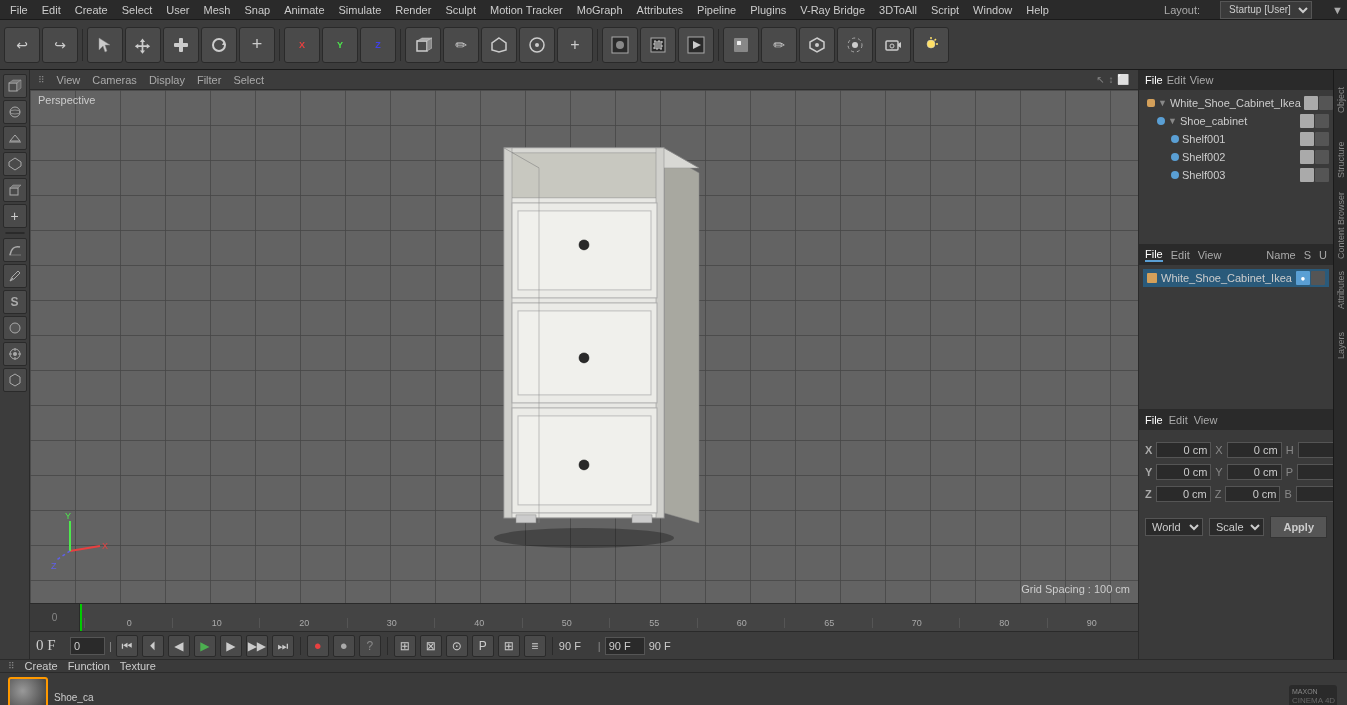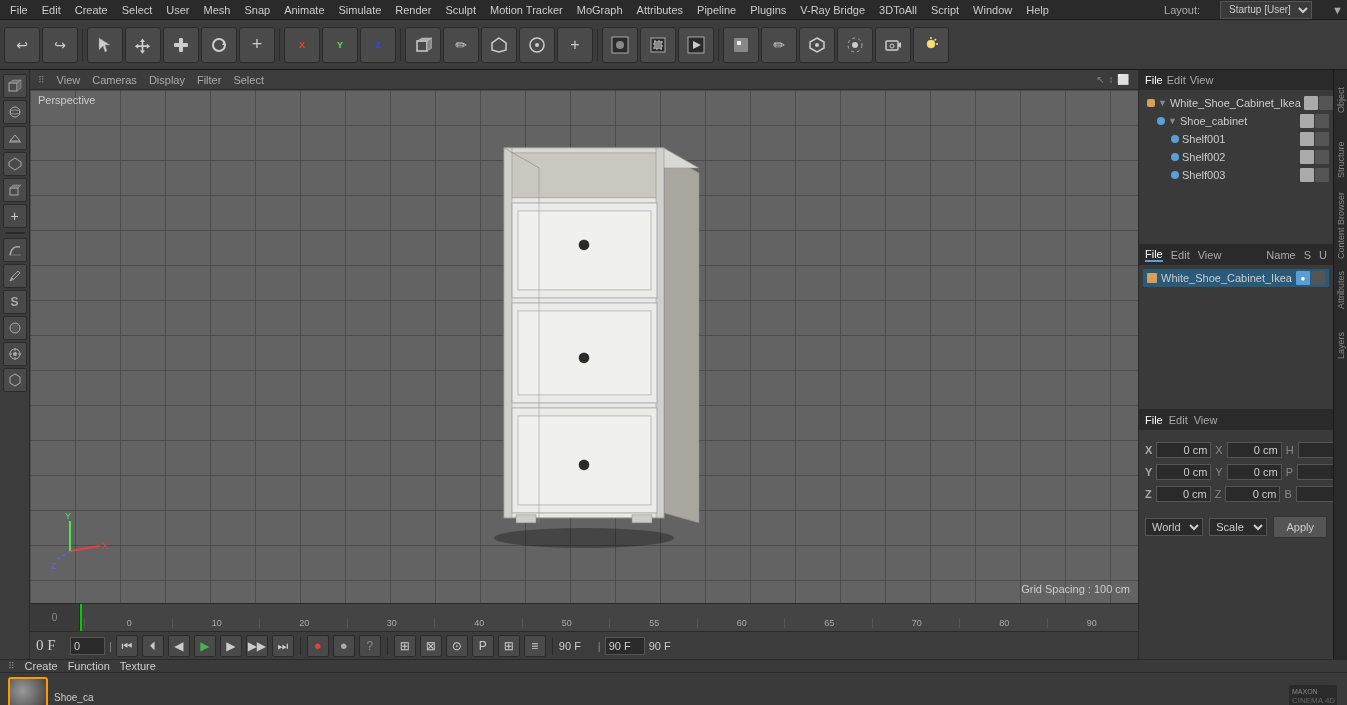--- a/index.html
+++ b/index.html
@@ -89,21 +89,21 @@
     #attr-header { height: 20px; background: #2a2a2a; display: flex; align-items: center; padding: 0 6px; gap: 6px; font-size: 11px; }
     .attr-tab { cursor: pointer; color: #aaa; font-size: 11px; }
     .attr-tab.active { color: #fff; }
     #attr-content { padding: 6px; }
     .attr-row { display: flex; align-items: center; height: 20px; gap: 4px; margin-bottom: 2px; }
     .attr-label { width: 20px; font-size: 11px; color: #aaa; font-weight: bold; }
     .attr-field { background: #2a2a2a; border: 1px solid #555; color: #ccc; font-size: 11px; width: 55px; height: 16px; padding: 0 3px; text-align: right; }
     .attr-sep { color: #888; font-size: 11px; width: 12px; text-align: center; }
     .attr-sub-label { width: 12px; font-size: 11px; color: #888; }
     .attr-dropdown { background: #2a2a2a; border: 1px solid #555; color: #ccc; font-size: 11px; width: 80px; height: 18px; padding: 0 2px; }
-    .attr-apply-btn { background: #555; border: 1px solid #333; color: #ccc; font-size: 11px; padding: 2px 12px; cursor: pointer; height: 22px; }
+    .attr-apply-btn { background: #555; border: 1px solid #333; color: #ccc; font-size: 11px; padding: 2px 12px; cursor: pointer; height: 22px; font-weight: bold; }
     #attr-footer { display: flex; align-items: center; justify-content: flex-end; padding: 4px 6px; }
 
     
     #side-tabs { width: 14px; background: #2a2a2a; display: flex; flex-direction: column; border-left: 1px solid #1a1a1a; }
     .side-tab { width: 14px; height: 60px; display: flex; align-items: center; justify-content: center; cursor: pointer; font-size: 9px; color: #888; writing-mode: vertical-rl; text-orientation: mixed; }
 
     #mat-section { height: 70px; background: #3a3a3a; border-top: 1px solid #2a2a2a; }
     #mat-section-menu { display: flex; align-items: center; gap: 10px; height: 22px; padding: 0 8px; border-bottom: 1px solid #2a2a2a; }
     #mat-section-content { display: flex; align-items: center; padding: 4px 8px; gap: 8px; }
 

